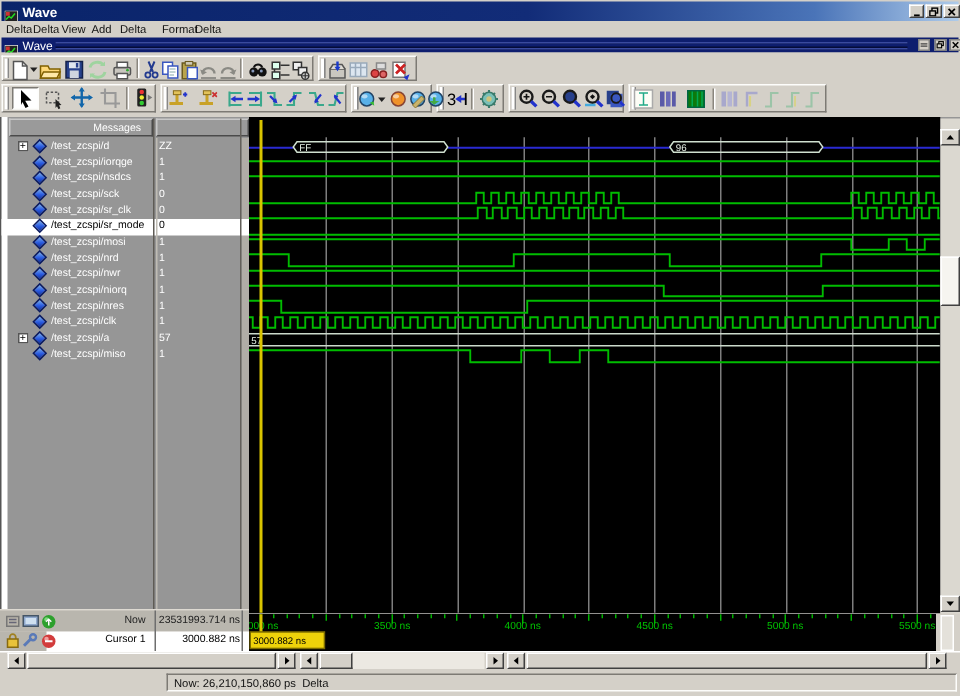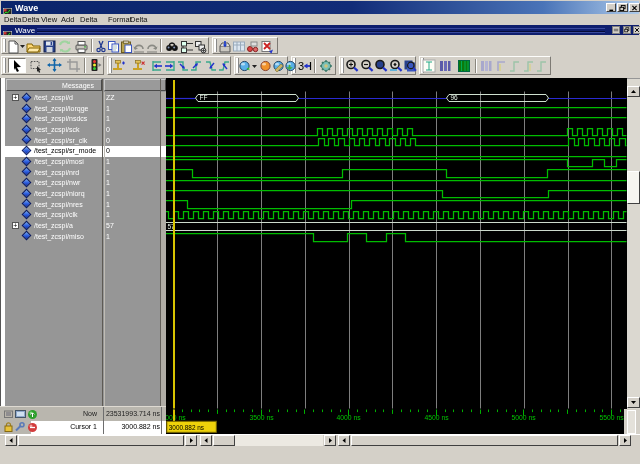--- a/index.html
+++ b/index.html
@@ -606,20 +606,21 @@
     </svg>
   </div>
 <div class="abs" style="left:619px;top:434.8px;width:12px;height:11px;background:#d4d0c8;border-top:1px solid #fff;border-left:1px solid #fff;border-right:1px solid #404040;border-bottom:1px solid #404040">
     <svg style="display:block" width="10" height="9" viewBox="0 0 9 9">
       <path d="M3.5 2l3 2.5l-3 2.5z" fill="#000"></path>
     </svg>
   </div>
 <div class="abs" style="left:351px;top:434.8px;width:267px;height:11px;background:#d4d0c8;border-top:1px solid #fff;border-left:1px solid #fff;border-right:1px solid #404040;border-bottom:1px solid #404040"></div>
 
 <div class="abs" style="left:0;top:446.4px;width:640px;height:17.6px;background:#d4d0c8">
+  <div class="abs" style="left:111px;top:2.5px;width:527px;height:12.5px;border:1px solid;border-color:#7d7a74 #fdfdfb #fdfdfb #7d7a74;font-size:7.5px;color:#111;line-height:11px;padding-left:4px">Now: 26,210,150,860 ps&nbsp;&nbsp;Delta</div>
 </div>
 
 <div class="abs" style="left:626.5px;top:78.5px;width:13px;height:330px;background:#dbd8d0"></div>
 <div class="abs" style="left:626.5px;top:85.5px;width:13px;height:11px;background:#d4d0c8;border-top:1px solid #fff;border-left:1px solid #fff;border-right:1px solid #404040;border-bottom:1px solid #404040">
     <svg style="display:block" width="11" height="9" viewBox="0 0 9 9">
       <path d="M2 6l2.5-3L7 6z" fill="#000"></path>
     </svg>
   </div>
 <div class="abs" style="left:626.5px;top:396.5px;width:13px;height:11px;background:#d4d0c8;border-top:1px solid #fff;border-left:1px solid #fff;border-right:1px solid #404040;border-bottom:1px solid #404040">
     <svg style="display:block" width="11" height="9" viewBox="0 0 9 9">

